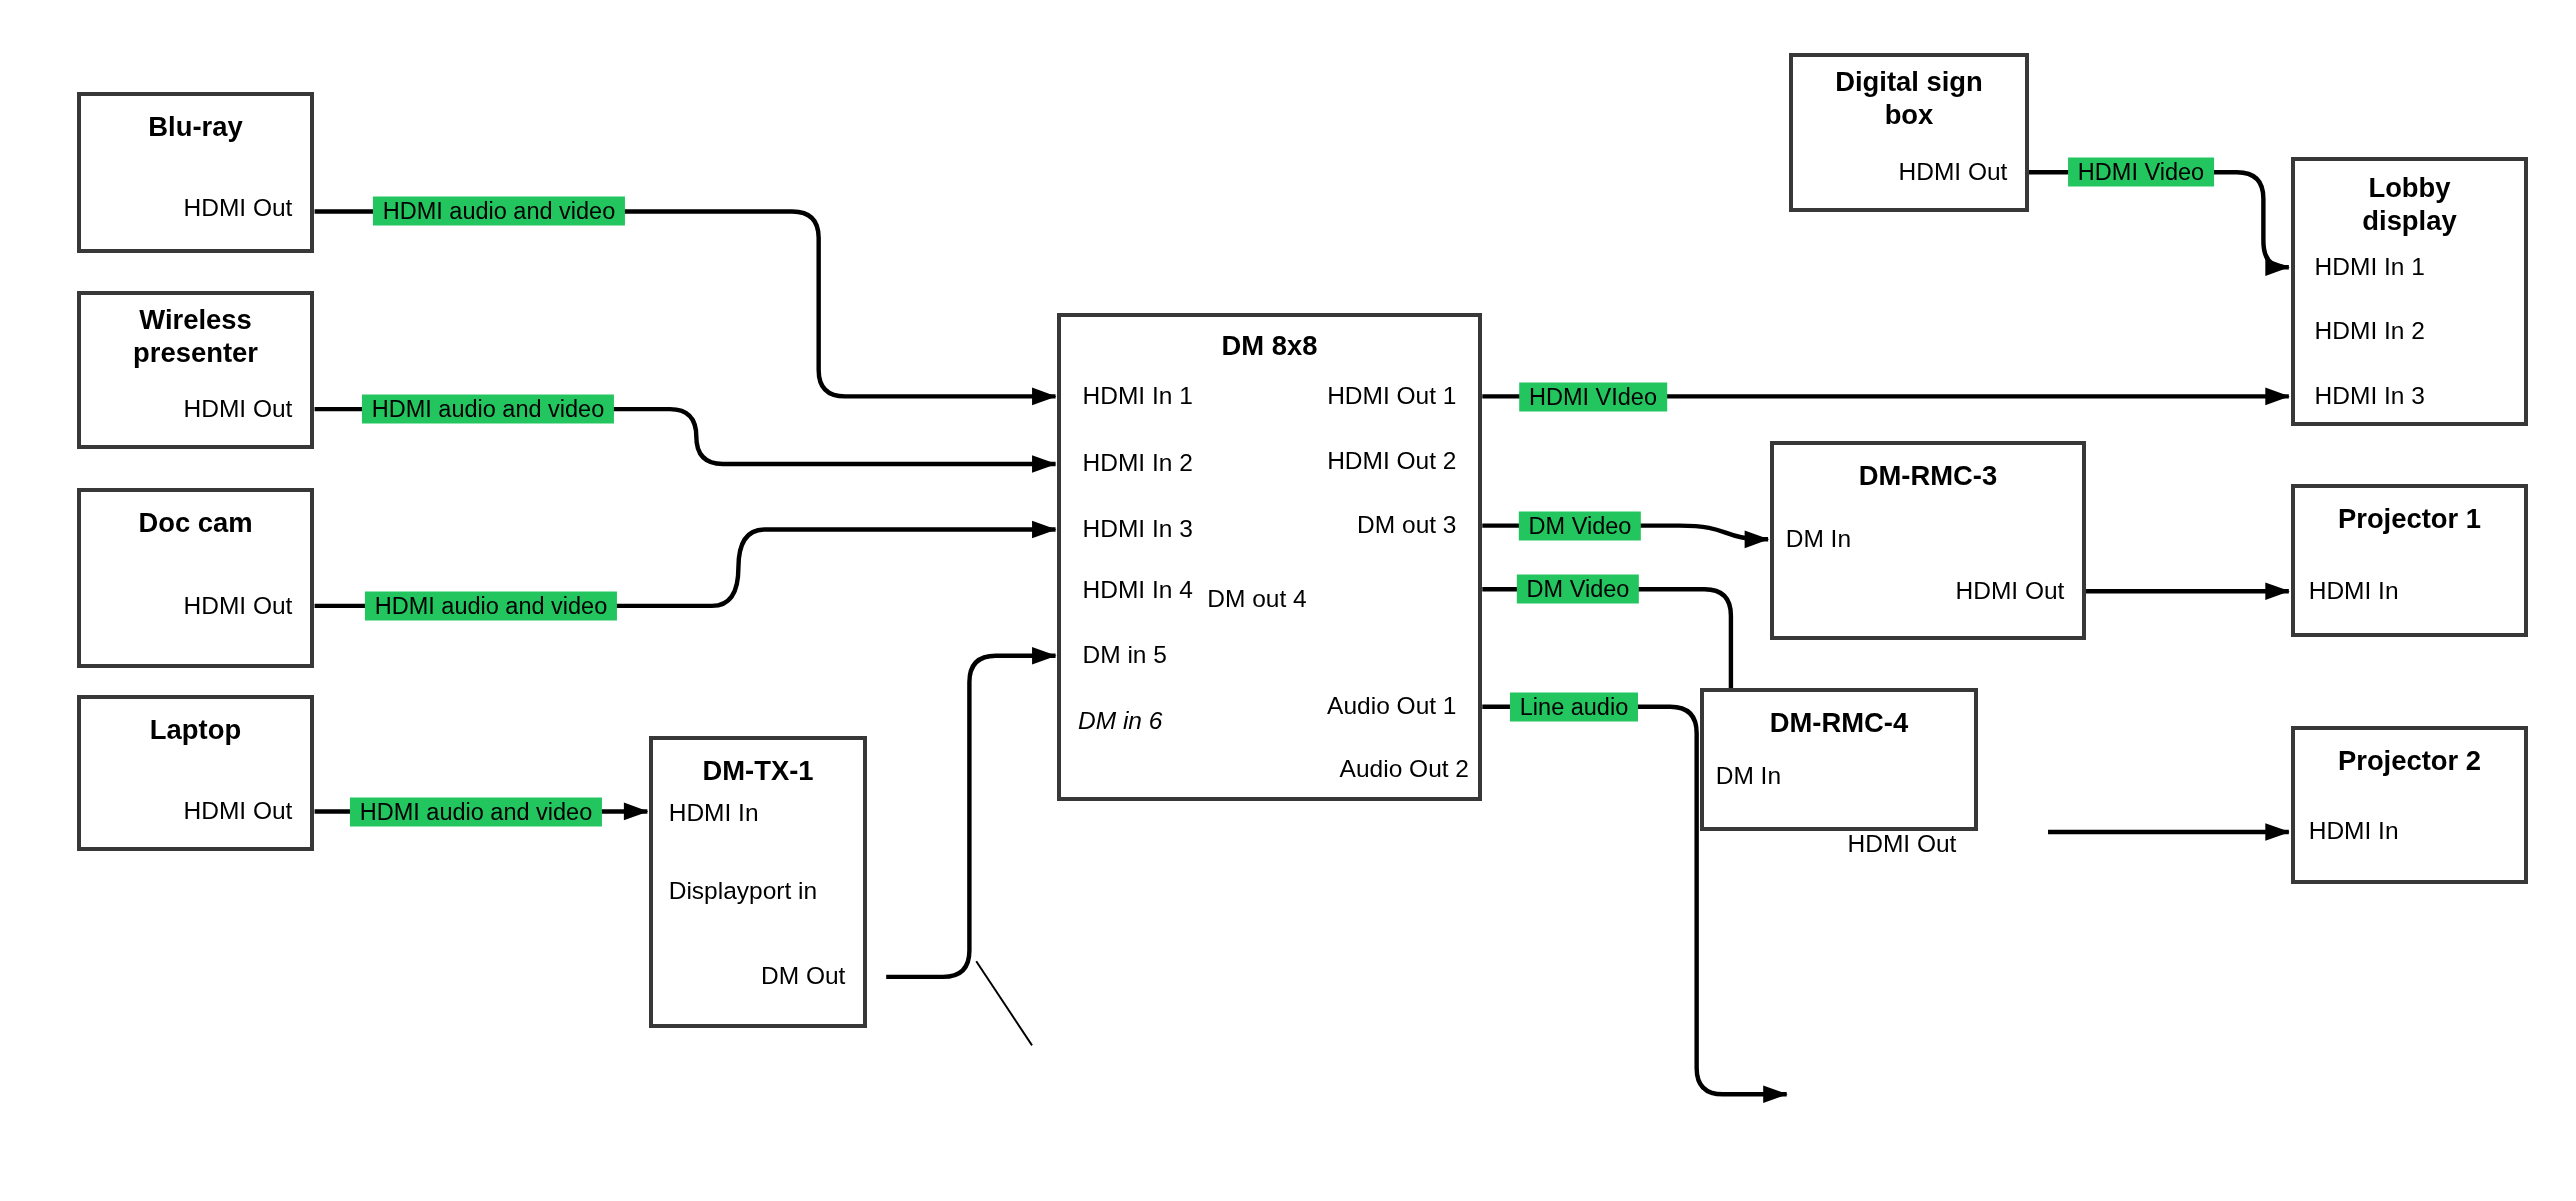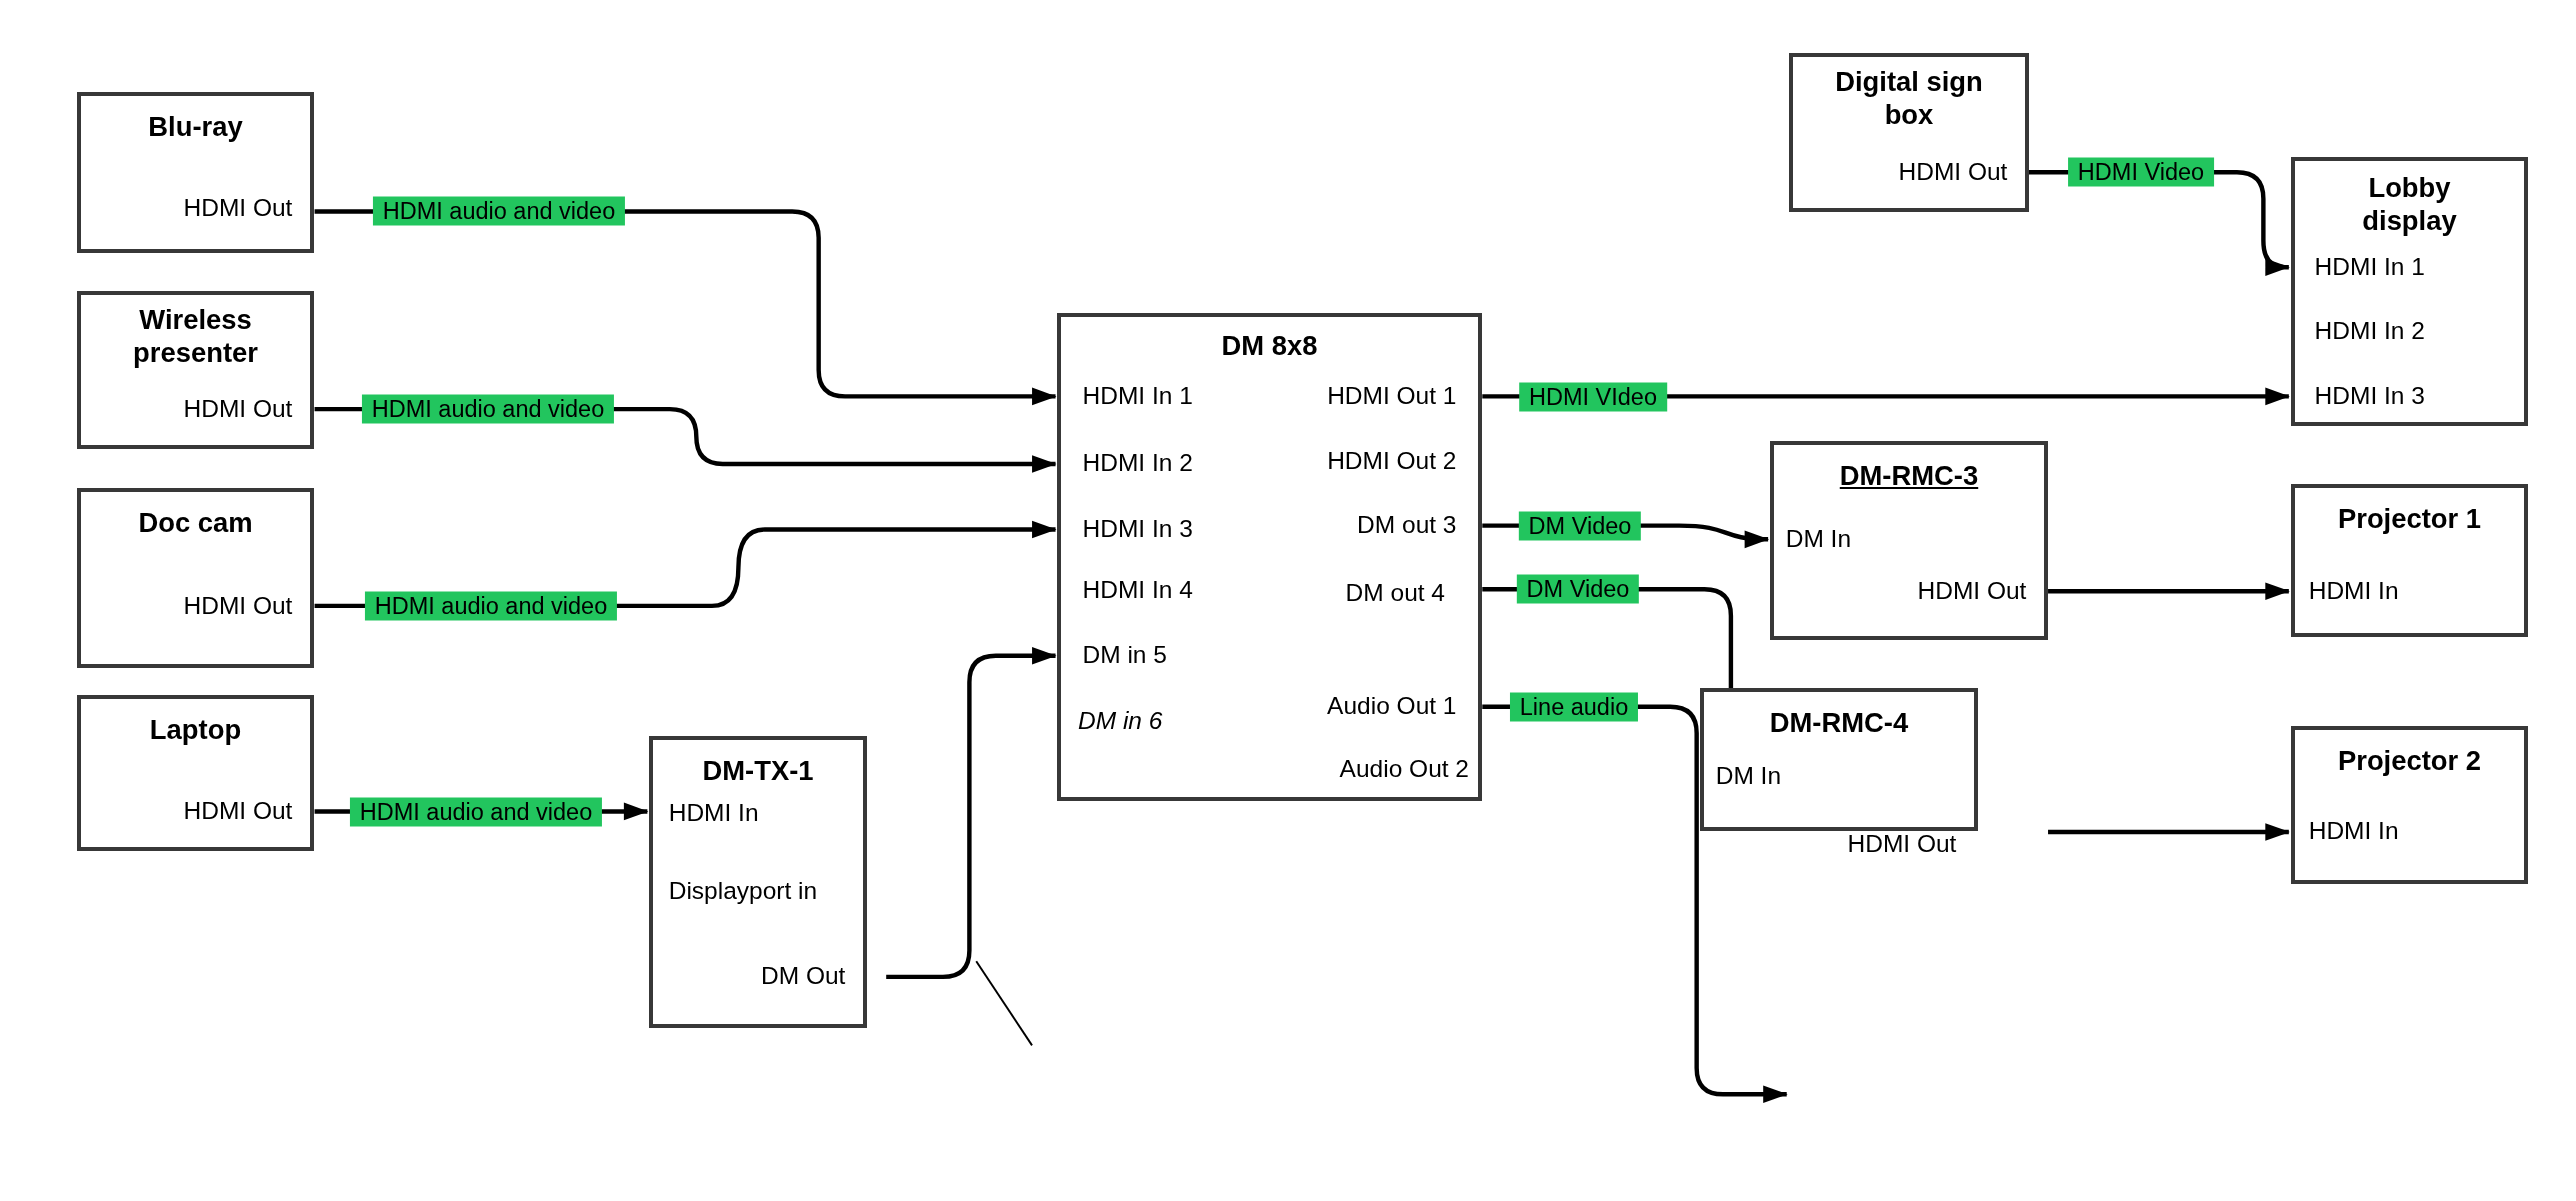--- a/index.html
+++ b/index.html
@@ -132,38 +132,38 @@
     <div class="title" style="margin-top:11.7px;">DM 8x8</div>
     <div class="port al" style="top:64px;padding-left:21.5px;">HDMI In 1</div>
     <div class="port al" style="top:131px;padding-left:21.5px;">HDMI In 2</div>
     <div class="port al" style="top:197px;padding-left:21.5px;">HDMI In 3</div>
     <div class="port al" style="top:258px;padding-left:21.5px;">HDMI In 4</div>
     <div class="port al" style="top:323px;padding-left:21.5px;">DM in 5</div>
     <div class="port al" style="top:389px;padding-left:17px;font-style:italic;">DM in 6</div>
     <div class="port ar" style="top:64px;padding-right:21.5px;">HDMI Out 1</div>
     <div class="port ar" style="top:129px;padding-right:21.5px;">HDMI Out 2</div>
     <div class="port ar" style="top:193px;padding-right:21.5px;">DM out 3</div>
-    <div class="port ar" style="top:261px;padding-right:33px;">DM out 4</div>
+    <div class="port ar" style="top:267px;padding-right:25px;text-align:center;">DM out 4</div>
     <div class="port ar" style="top:374px;padding-right:21.5px;">Audio Out 1</div>
     <div class="port ar" style="top:437px;padding-right:9px;">Audio Out 2</div>
   </div>
 
   <div class="node" style="left:1789px;top:53px;width:240px;height:159px;">
     <div class="title w190" style="margin-top:7.8px;">Digital sign box</div>
     <div class="port ar" style="top:100px;">HDMI Out</div>
   </div>
 
   <div class="node" style="left:2291px;top:157px;width:237px;height:269px;">
     <div class="title w140" style="margin-top:9.8px;">Lobby display</div>
     <div class="port al" style="top:91px;padding-left:19.6px;">HDMI In 1</div>
     <div class="port al" style="top:155px;padding-left:19.6px;">HDMI In 2</div>
     <div class="port al" style="top:220px;padding-left:19.6px;">HDMI In 3</div>
   </div>
 
-  <div class="node" style="left:1770px;top:441px;width:278px;height:199px;text-decoration:underline;">
+  <div class="node" style="left:1770px;top:441px;width:316px;height:199px;">
     <div class="title">DM-RMC-3</div>
     <div class="port al" style="top:79px;padding-left:11.7px;">DM In</div>
     <div class="port ar" style="top:131px;">HDMI Out</div>
   </div>
 
   <div class="node" style="left:2291px;top:484px;width:237px;height:153px;">
     <div class="title">Projector 1</div>
     <div class="port al" style="top:88px;padding-left:13.7px;">HDMI In</div>
   </div>
 

